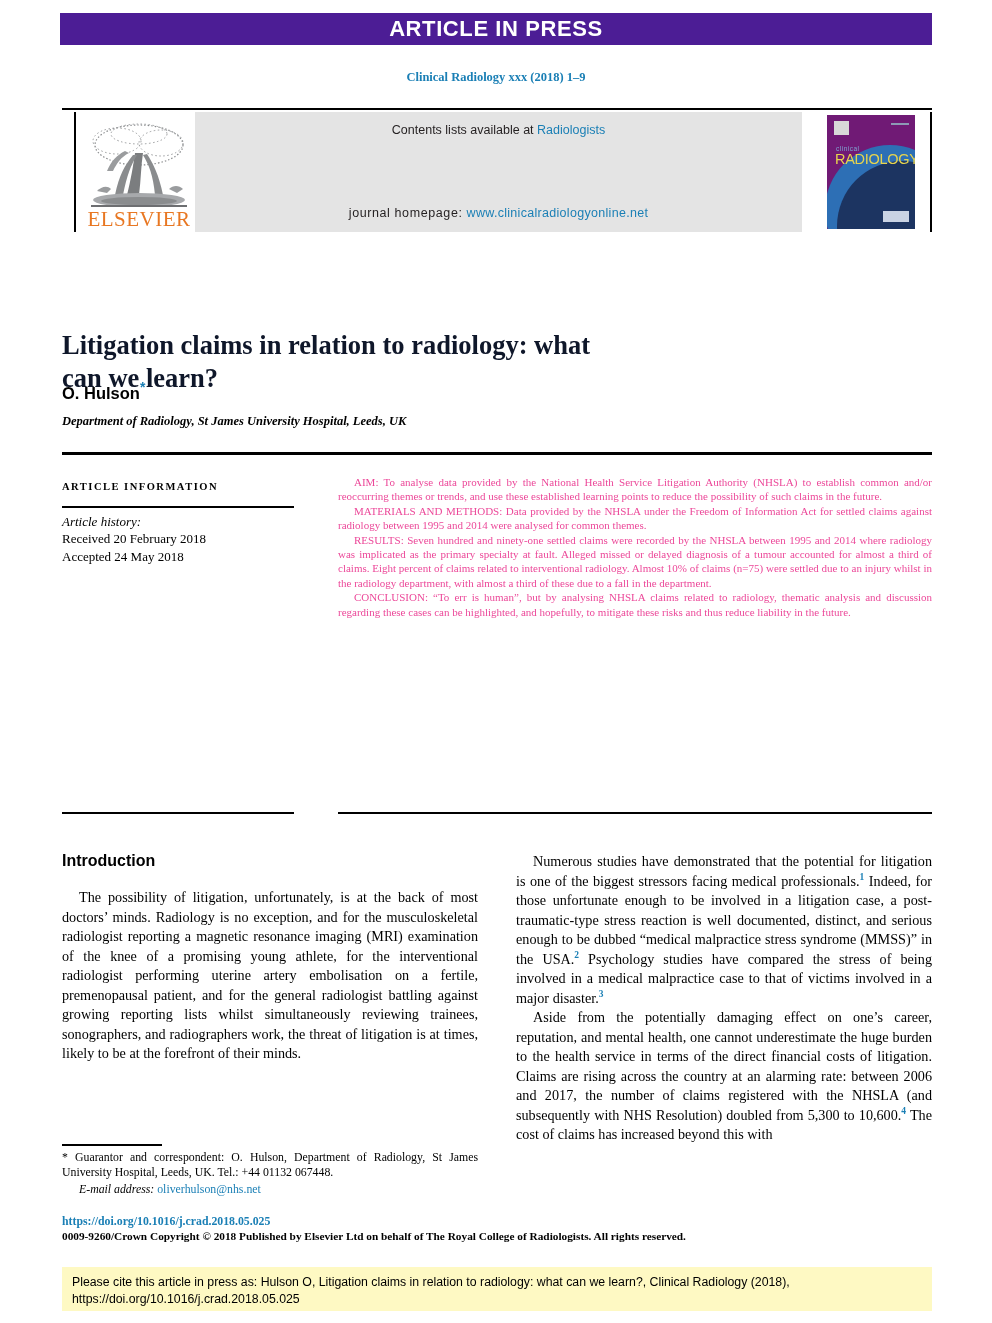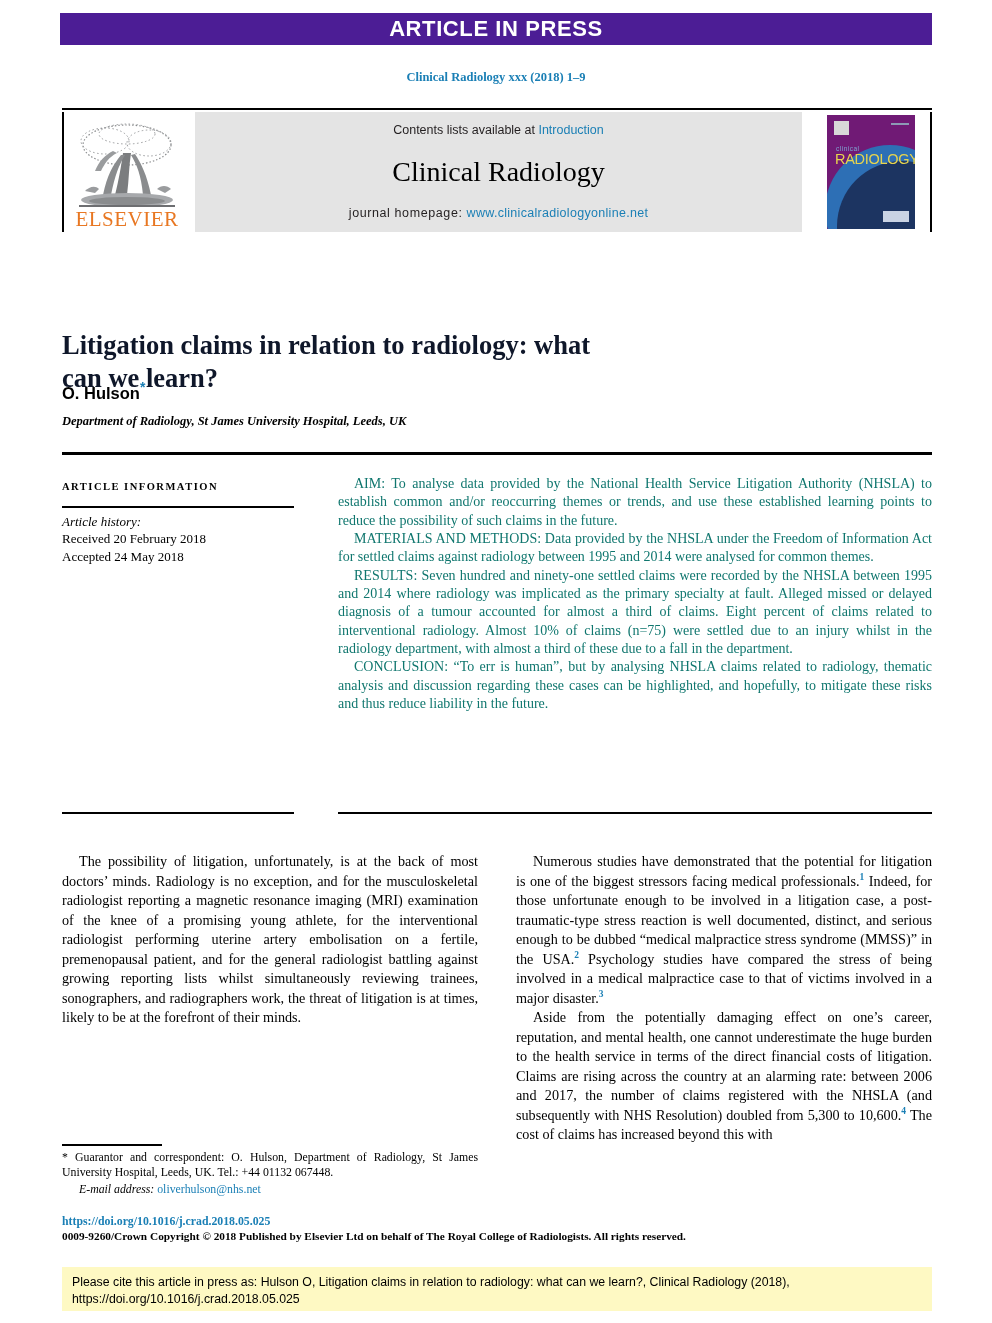--- a/index.html
+++ b/index.html
@@ -62,21 +62,21 @@
     position: absolute;
     left: 62px;
     top: 112px;
     width: 870px;
     height: 120px;
   }
 
   
   .elsevier-logo {
     position: absolute;
-    left: 0;
+    left: 12px;
     top: 0;
     width: 128px;
     height: 120px;
     border-left: 2px solid #000;
     box-sizing: border-box;
     display: flex;
     flex-direction: column;
     align-items: center;
     justify-content: flex-end;
     padding-bottom: 2px;
@@ -313,24 +313,24 @@
     display: block;
   }
 
   
   .abstract {
     position: absolute;
     left: 338px;
     top: 475px;
     width: 594px;
     font-family: "Liberation Serif", serif;
-    font-size: 14px;
+    font-size: 11px;
     line-height: 1.31;
     text-align: justify;
-    color: #0f766e;
+    color: #ec4899;
   }
   .abstract p {
     margin: 0;
     text-indent: 16px;
   }
   .abstract .copyright {
     margin-top: 1px;
     text-indent: 0;
     text-align: right;
   }
@@ -477,23 +477,22 @@
           <path d="M82 68 C86 64, 92 64, 96 68 L90 72 Z" fill="#9a9c9e"></path>
         </g>
         <rect x="4" y="84" width="96" height="2" fill="#6d6e71"></rect>
       </svg>
     </div>
     <div class="elsevier-word">ELSEVIER</div>
   </div>
 
   <div class="contents-box">
     <div class="contents-line">
-      <span>Contents lists available at </span><span class="sd-link">Introduction</span>
+      <span>Contents lists available at </span><span class="sd-link">Radiologists</span>
     </div>
-    <div class="journal-title">Clinical Radiology</div>
     <div class="homepage-line">
       <span>journal homepage: </span><span class="hp-link">www.clinicalradiologyonline.net</span>
     </div>
   </div>
 
   <div class="cover-wrap">
     <div class="cover">
       <div class="cover-swoosh"></div>
       <div class="cover-swoosh2"></div>
       <div class="cover-badge"></div>
@@ -526,20 +525,21 @@
 </div>
 
 <div class="abstract">
   <p>AIM: To analyse data provided by the National Health Service Litigation Authority (NHSLA) to establish common and/or reoccurring themes or trends, and use these established learning points to reduce the possibility of such claims in the future.</p>
   <p>MATERIALS AND METHODS: Data provided by the NHSLA under the Freedom of Information Act for settled claims against radiology between 1995 and 2014 were analysed for common themes.</p>
   <p>RESULTS: Seven hundred and ninety-one settled claims were recorded by the NHSLA between 1995 and 2014 where radiology was implicated as the primary specialty at fault. Alleged missed or delayed diagnosis of a tumour accounted for almost a third of claims. Eight percent of claims related to interventional radiology. Almost 10% of claims (n=75) were settled due to an injury whilst in the radiology department, with almost a third of these due to a fall in the department.</p>
   <p>CONCLUSION: “To err is human”, but by analysing NHSLA claims related to radiology, thematic analysis and discussion regarding these cases can be highlighted, and hopefully, to mitigate these risks and thus reduce liability in the future.</p>
 </div>
 
 <div class="col-left">
+  <h2 class="section-head">Introduction</h2>
   <p class="body-text">The possibility of litigation, unfortunately, is at the back of most doctors’ minds. Radiology is no exception, and for the musculoskeletal radiologist reporting a magnetic resonance imaging (MRI) examination of the knee of a promising young athlete, for the interventional radiologist performing uterine artery embolisation on a fertile, premenopausal patient, and for the general radiologist battling against growing reporting lists whilst simultaneously reviewing trainees, sonographers, and radiographers work, the threat of litigation is at times, likely to be at the forefront of their minds.</p>
 </div>
 
 <div class="col-right">
   <p class="body-text"><span>Numerous studies have demonstrated that the potential for litigation is one of the biggest stressors facing medical professionals.</span><sup class="cite">1</sup><span> Indeed, for those unfortunate enough to be involved in a litigation case, a post-traumatic-type stress reaction is well documented, distinct, and serious enough to be dubbed “medical malpractice stress syndrome (MMSS)” in the USA.</span><sup class="cite">2</sup><span> Psychology studies have compared the stress of being involved in a medical malpractice case to that of victims involved in a major disaster.</span><sup class="cite">3</sup></p>
   <p class="body-text"><span>Aside from the potentially damaging effect on one’s career, reputation, and mental health, one cannot underestimate the huge burden to the health service in terms of the direct financial costs of litigation. Claims are rising across the country at an alarming rate: between 2006 and 2017, the number of claims registered with the NHSLA (and subsequently with NHS Resolution) doubled from 5,300 to 10,600.</span><sup class="cite">4</sup><span> The cost of claims has increased beyond this with</span></p>
 </div>
 
 <div class="footnote-rule"></div>
 <div class="footnote">

